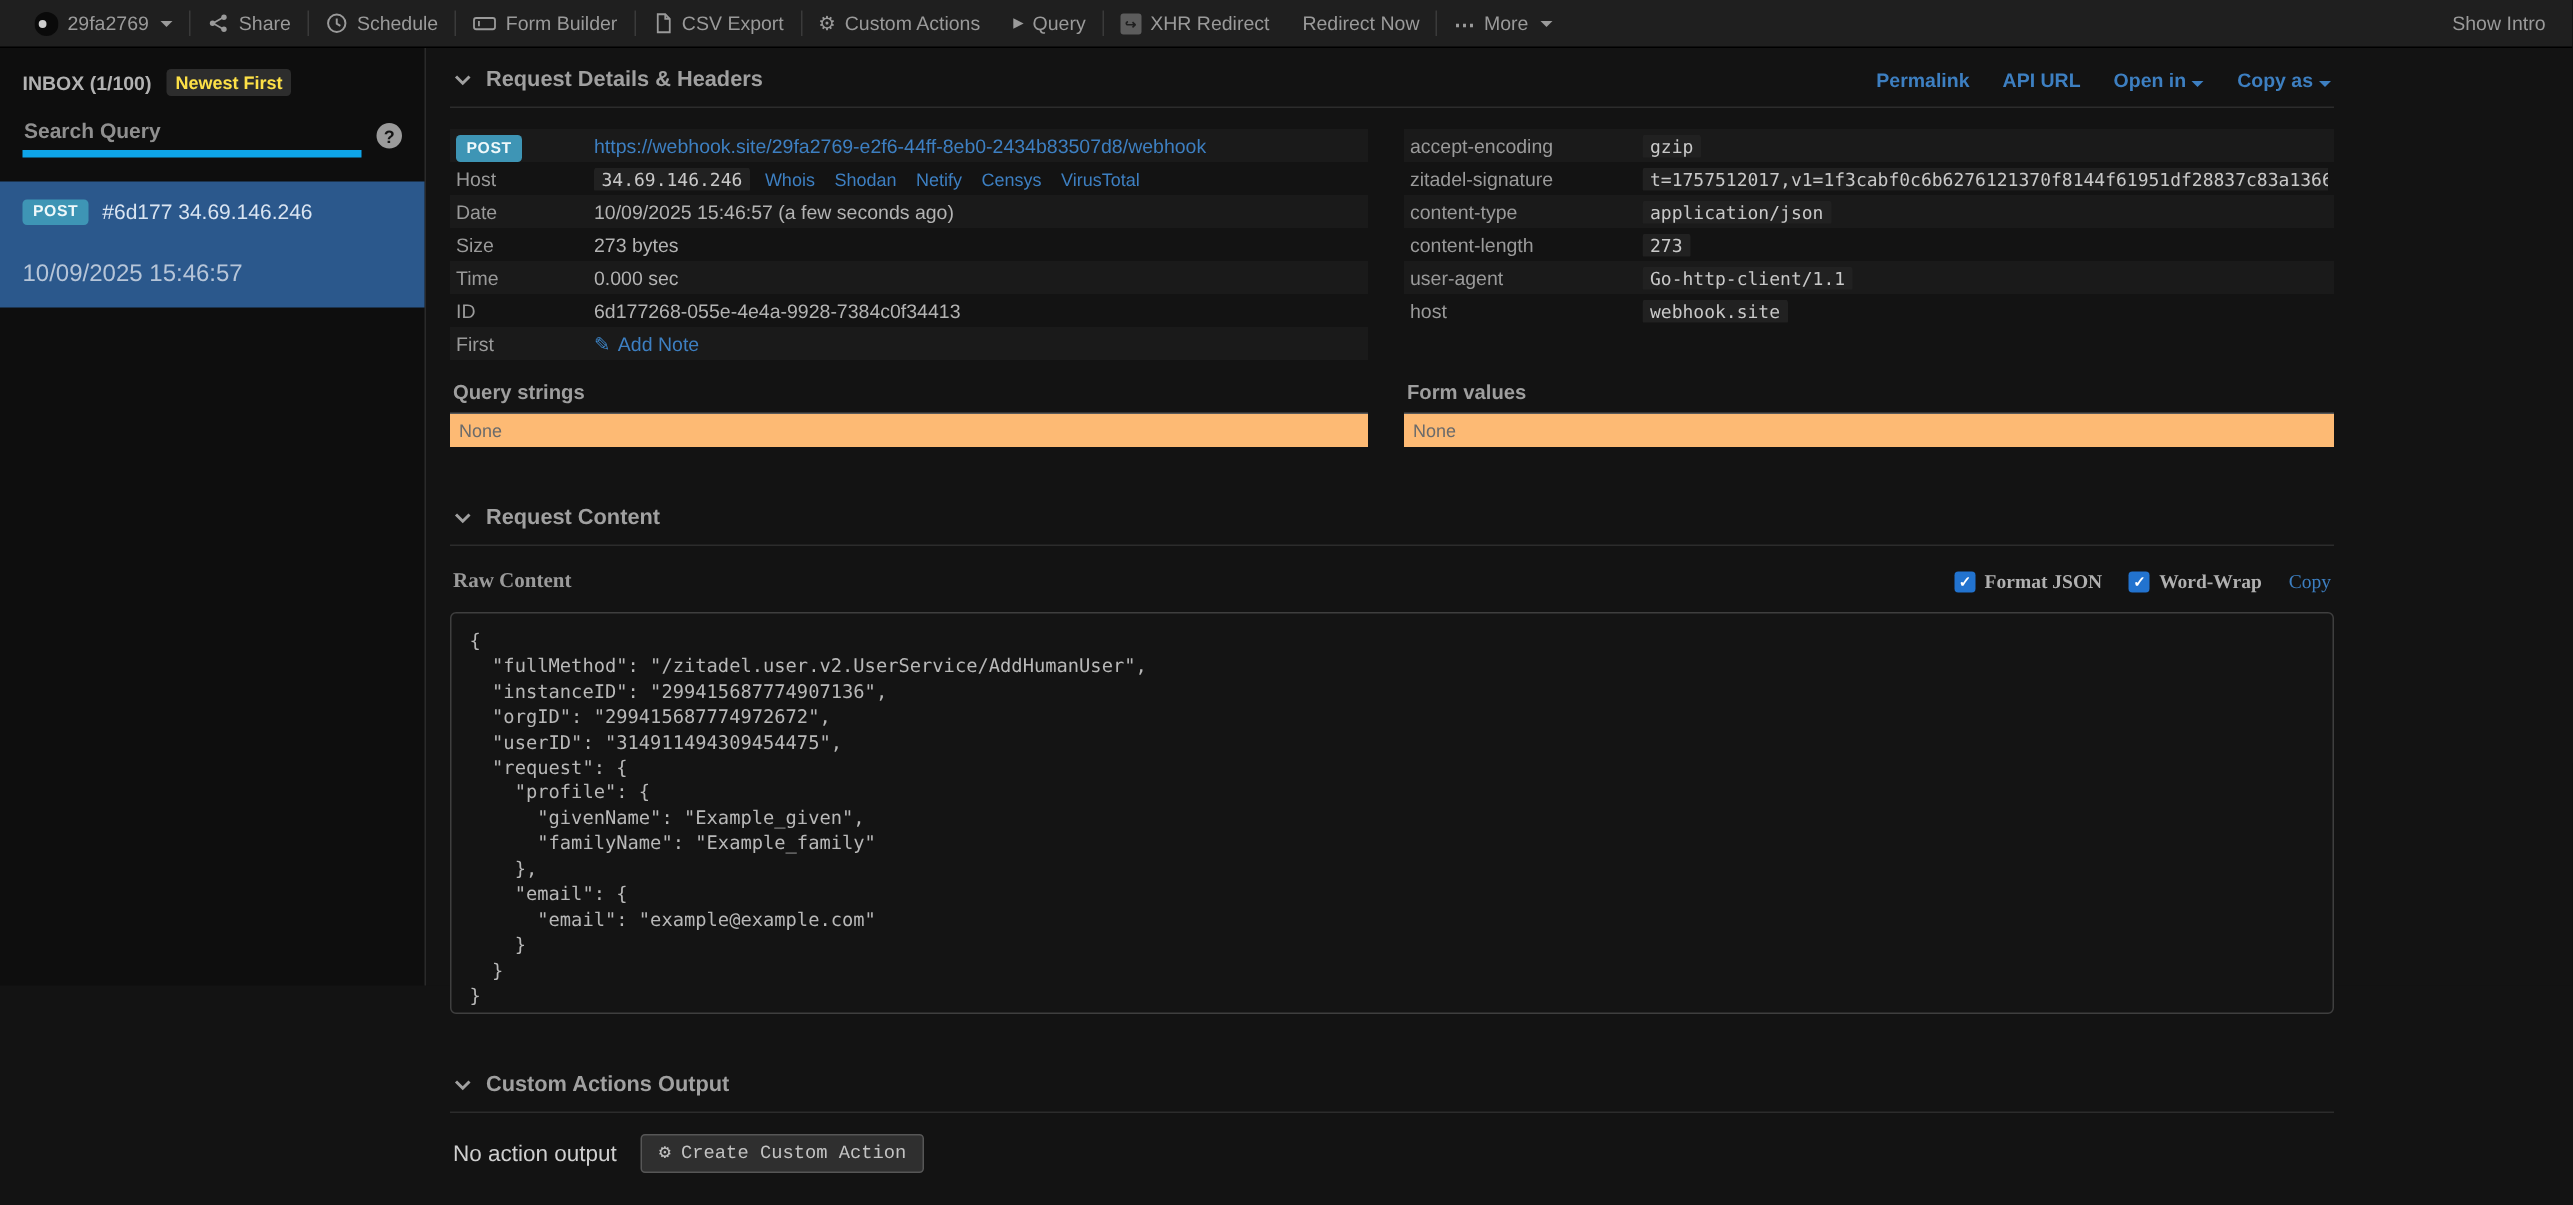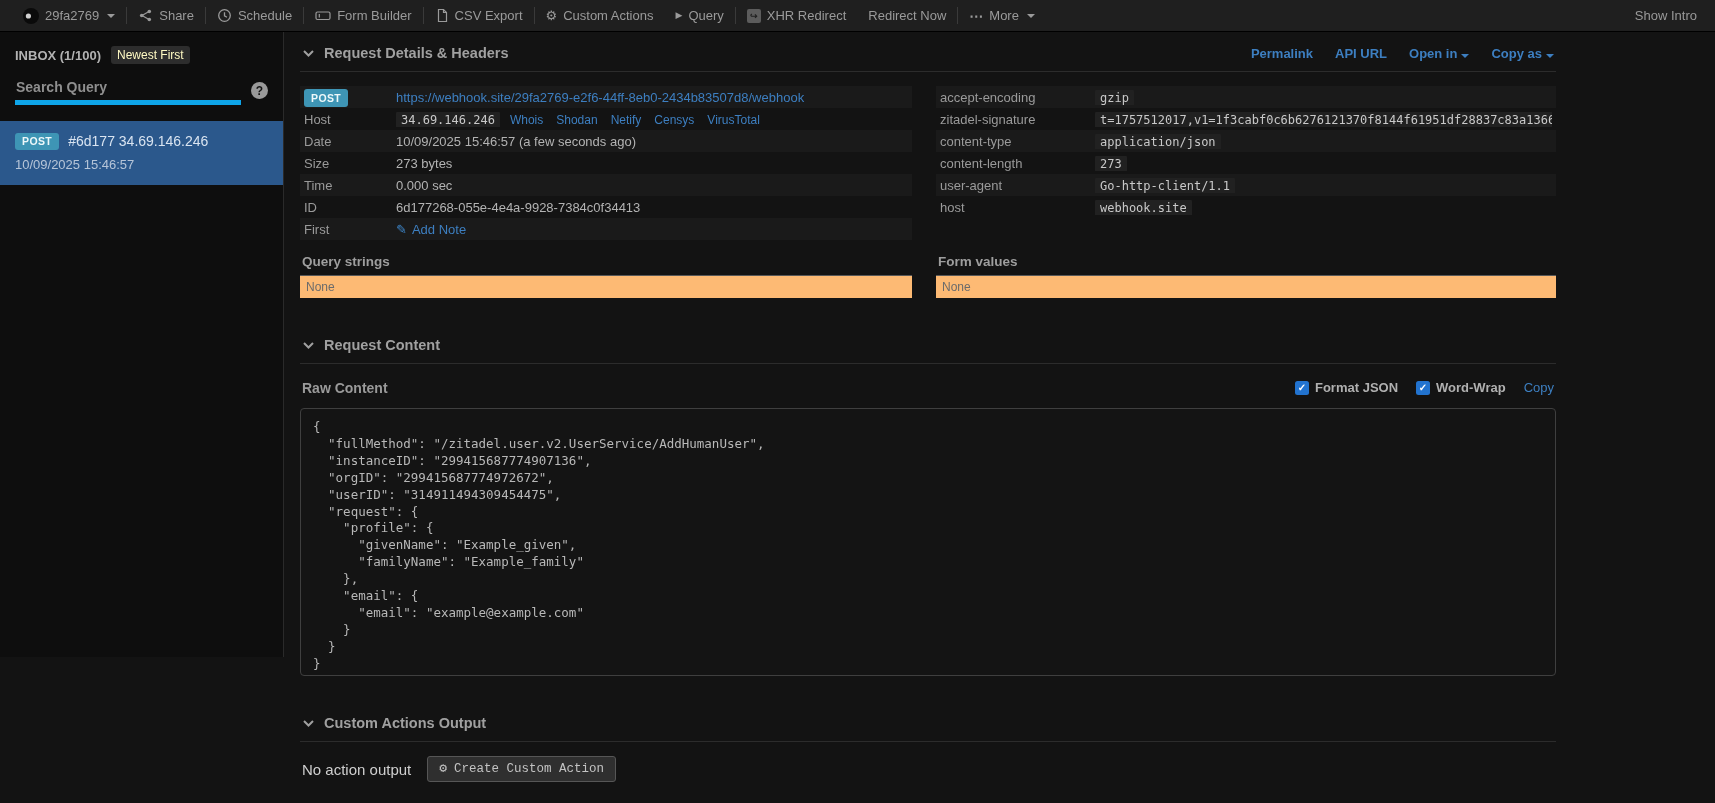--- a/index.html
+++ b/index.html
@@ -18,33 +18,33 @@
   .dots-glyph::before { content:"⋯"; font-size:14px; line-height:1; font-weight:bold; }
   .xhr-box { width:14px; height:14px; background:#5c5c5c; border-radius:2px; display:inline-flex; align-items:center; justify-content:center; }
   .xhr-box::before { content:"↪"; color:#1f1f1f; font-size:9px; font-weight:bold; }
   .nav-right { margin-left:auto; padding:0 6px; cursor:pointer; }
 
   
   .sidebar { position:absolute; top:32px; left:0; width:284px; bottom:0; background:#0e0e0e; border-right:1px solid #2a2a2a; }
   .sb-top { padding:14px 15px 0; }
   .sb-row1 { display:flex; align-items:center; gap:10px; }
   .inbox-label { font-weight:bold; color:#b2b2b2; font-size:13px; }
-  .sort-badge { background:#2d2d2d; color:#fef9c3; font-size:12px; font-weight:normal; padding:2px 6px; border-radius:3px; cursor:pointer; }
+  .sort-badge { background:#2d2d2d; color:#fde047; font-size:12px; font-weight:bold; padding:2px 6px; border-radius:3px; cursor:pointer; }
   .sb-search { display:flex; align-items:center; margin-top:12px; gap:10px; }
   .search-input { flex:1; background:transparent; border:none; border-bottom:5px solid #0ea5e9; color:#c5c5c5;
                   font-family:Liberation Sans, sans-serif; font-size:14px; font-weight:bold; padding:3px 1px 5px; outline:none; }
   .search-input::placeholder { color:#8f8f8f; }
   .help-circle { width:17px; height:17px; border-radius:50%; background:#9a9a9a; display:inline-flex; align-items:center; justify-content:center; cursor:pointer; flex:0 0 auto; }
   .help-circle::before { content:"?"; color:#141414; font-size:12px; font-weight:bold; }
   .req-item { margin-top:16px; background:#2b588c; padding:12px 15px 13px; cursor:pointer; }
   .req-line1 { display:flex; align-items:center; gap:9px; }
   .badge-post { background:#3e95b5; color:#eef8fa; font-size:10.5px; font-weight:bold; letter-spacing:.4px;
                 padding:3px 7px; border-radius:3px; line-height:1; }
   .req-title { color:#d9e4f1; font-size:14px; }
-  .req-time { margin-top:7px; color:#b6c5d8; font-size:13px; }
+  .req-time { margin-top:24px; color:#b6c5d8; font-size:16px; }
 
   
   .main { position:absolute; top:32px; left:284px; width:1288px; bottom:0; padding:0 16px; color:#b0b0b0; }
   .section-header { display:flex; align-items:center; gap:9px; padding:13px 2px 10px; border-bottom:1px solid #2c2c2c;
                     color:#a0a0a0; font-weight:bold; font-size:14.5px; cursor:pointer; }
   .chev { display:inline-flex; }
   .header-actions { margin-left:auto; display:flex; align-items:flex-start; gap:22px; font-size:13px; font-weight:bold; }
   .blue-link { color:#3d7fc1; text-decoration:none; cursor:pointer; }
   .hdr-caret { border-top-color:#3d7fc1; margin-left:4px; }
 
@@ -57,21 +57,21 @@
   .mono { font-family:"DejaVu Sans Mono", monospace; font-size:12px; background:#212121; color:#c9c9c9;
           padding:2px 5px; border-radius:3px; }
   .host-links { margin-left:10px; }
   .host-links a { font-size:12px; margin-right:13px; }
   .url-link { font-size:13px; }
   .pencil-icon::before { content:"✎"; color:#3d85c8; font-size:13px; margin-right:5px; }
   .subheading { margin-top:14px; font-weight:bold; color:#9e9e9e; font-size:13.5px; padding:0 2px 6px; border-bottom:1px solid #585858; }
   .subheading.right { margin-top:36px; }
   .none-row { height:22px; line-height:22px; background:#fdba74; color:#6b6b6b; font-size:12px; padding:0 6px; }
 
-  .raw-bar { display:flex; align-items:flex-start; margin:16px 2px 1px; }
+  .raw-bar { display:flex; align-items:flex-start; margin:16px 2px 1px;font-family:Liberation Serif, serif; }
   .raw-title { font-weight:bold; color:#9a9a9a; font-size:14px; }
   .raw-controls { margin-left:auto; display:flex; align-items:center; gap:18px; font-size:13px; }
   .cb-wrap { display:flex; align-items:center; gap:6px; color:#b0b0b0; font-weight:bold; cursor:pointer; }
   .cb { width:14px; height:14px; background:#2273cf; border-radius:2.5px; display:inline-flex; align-items:center; justify-content:center; }
   .cb::before { content:"✓"; color:#fff; font-size:10px; font-weight:bold; }
 
   .code-box { margin-top:12px; border:1px solid #3f3f3f; border-radius:4px; padding:10px 12px; height:268px;
               overflow:hidden; background:#141414; }
   .code-box pre { font-family:"DejaVu Sans Mono", monospace; font-size:12.5px; line-height:16.9px; color:#b8b8b8; white-space:pre; }
 

